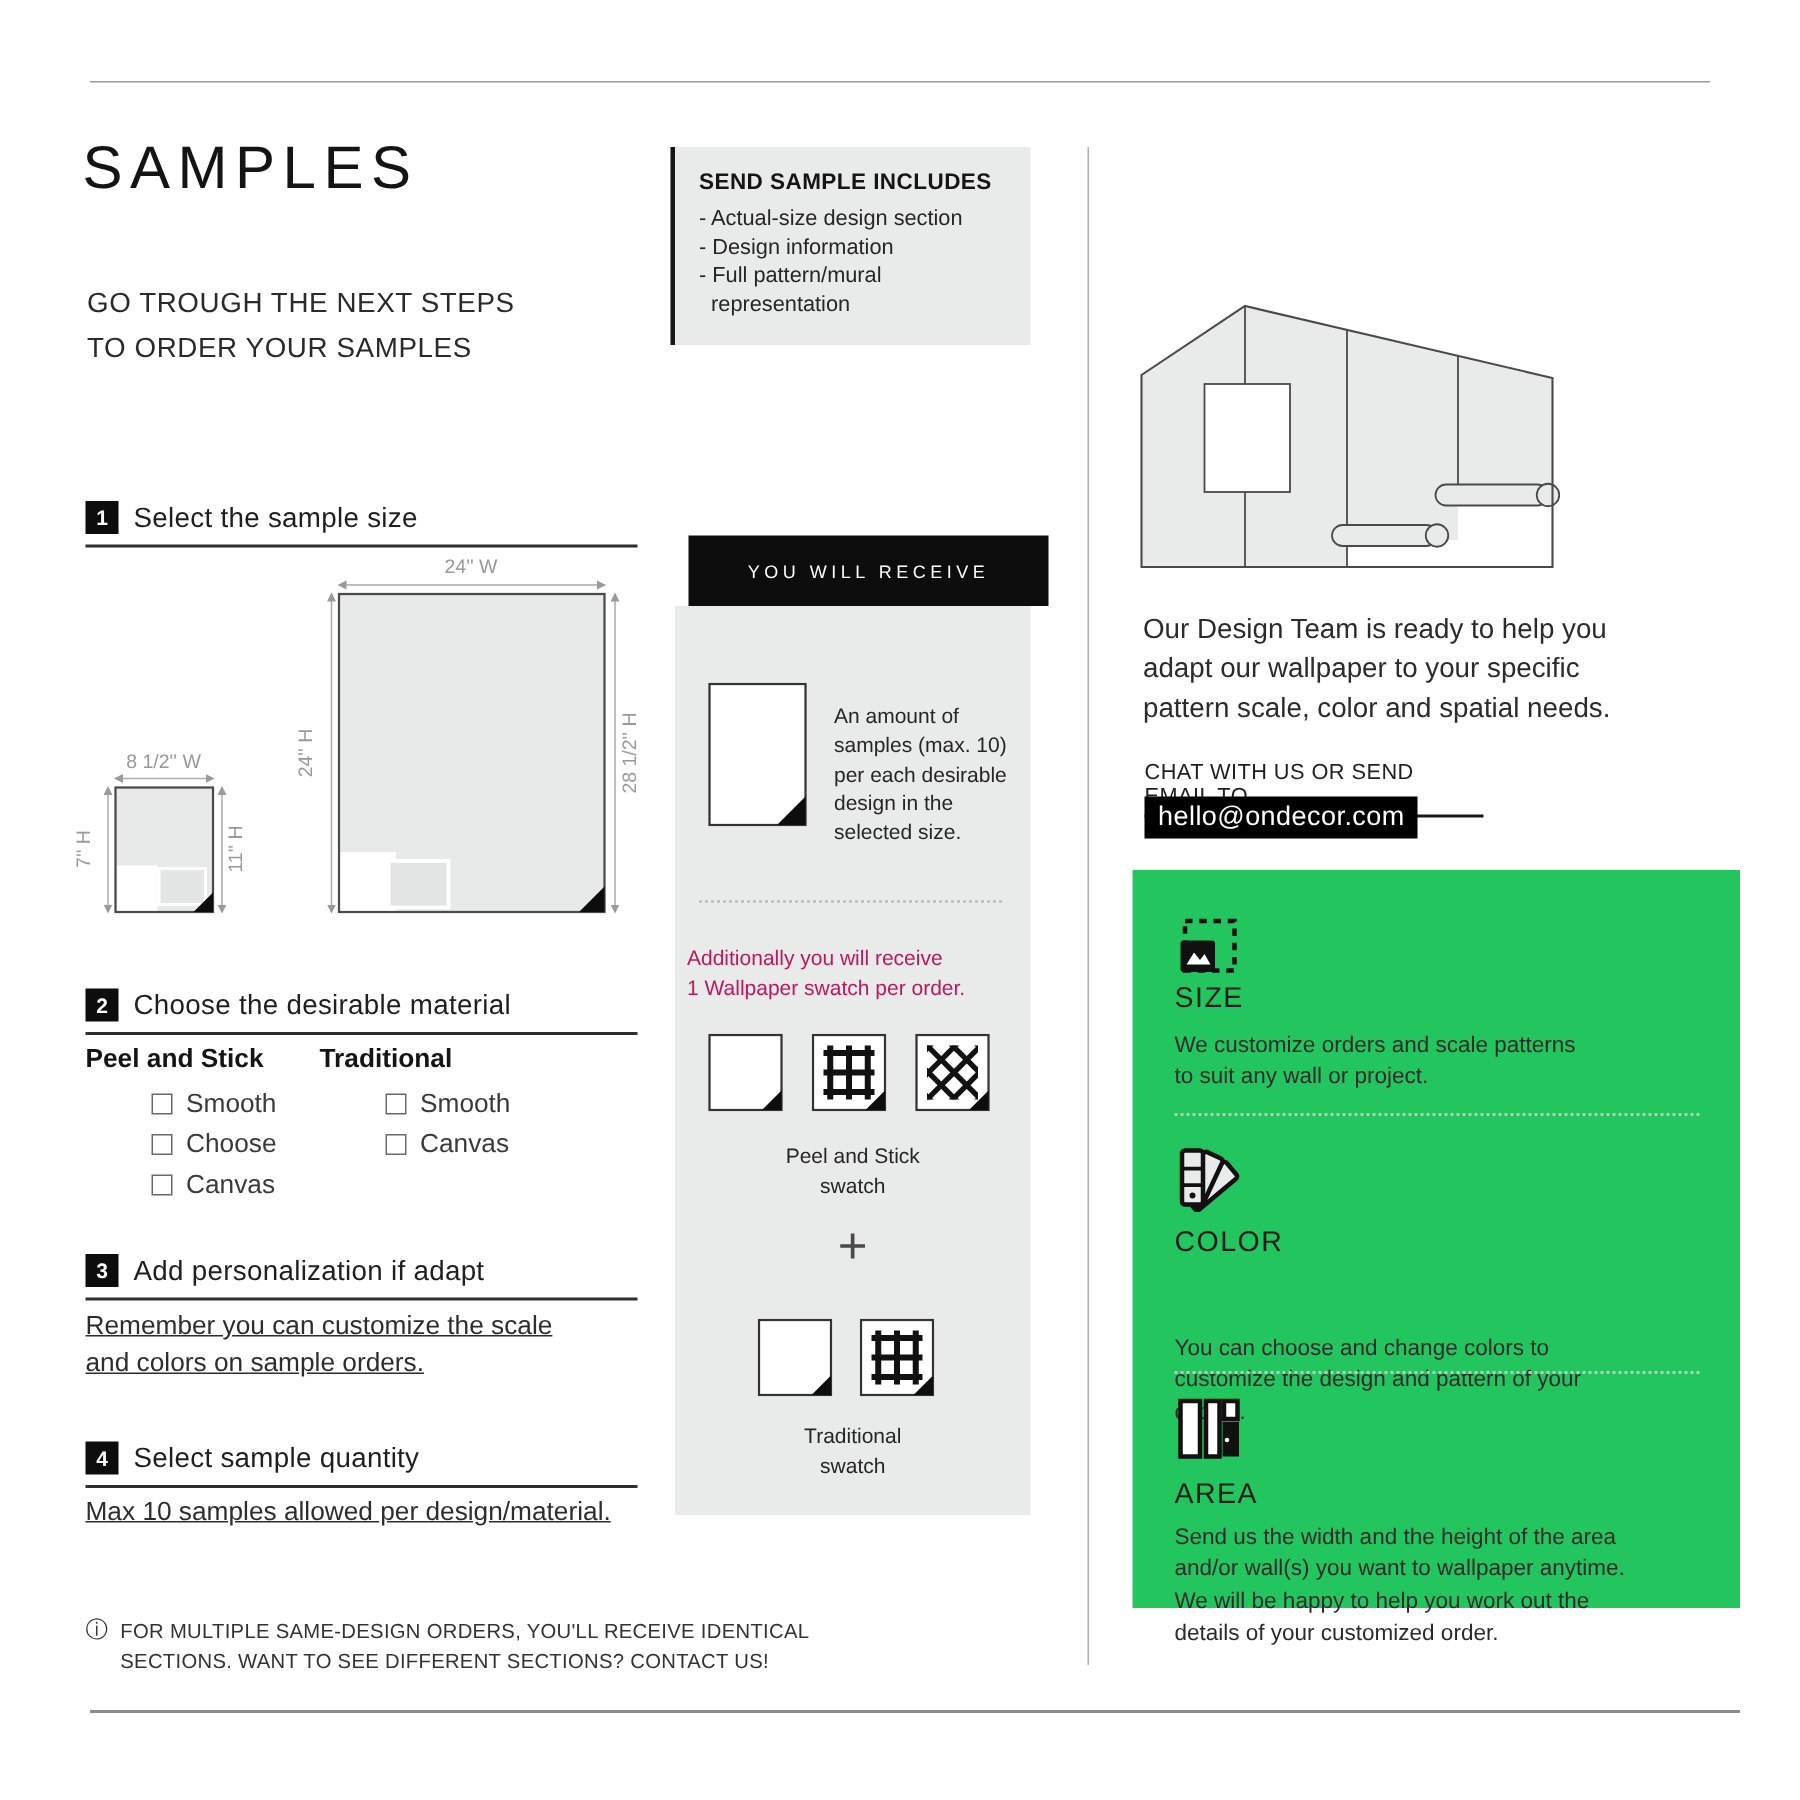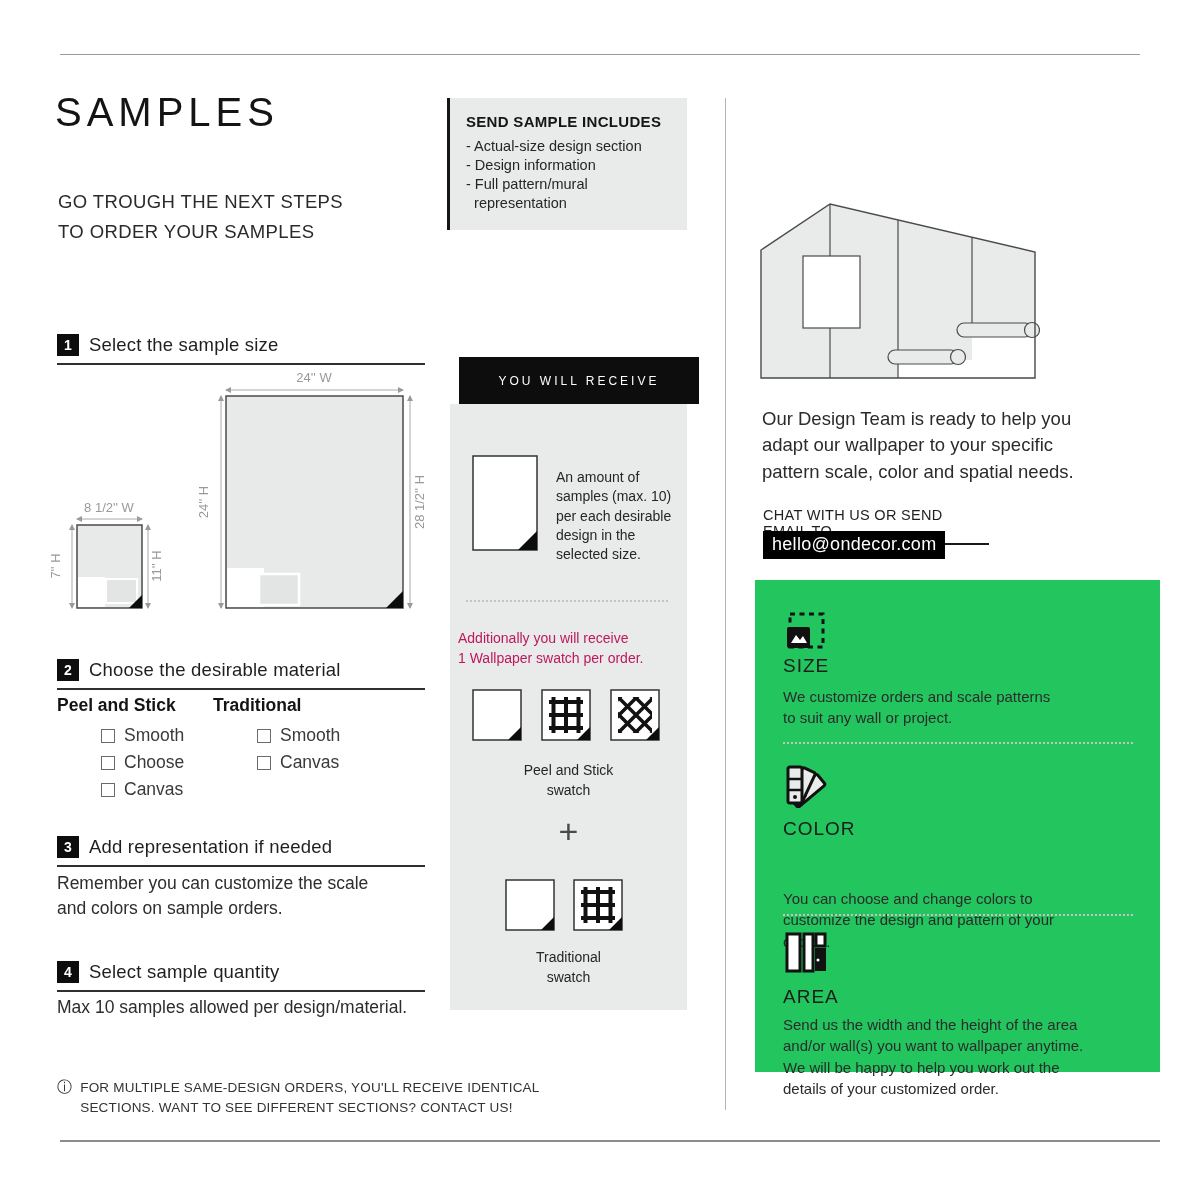--- a/index.html
+++ b/index.html
@@ -26,21 +26,21 @@
   .includes-title { font-size:15px; font-weight:bold; letter-spacing:0.3px; color:#151515; margin-bottom:7px; }
   .includes-item  { font-size:14.5px; line-height:1.32; color:#262626; white-space:pre-wrap; }
 
   
   .step-header { left:57px; width:368px; display:flex; align-items:center; gap:10px;
                  padding-bottom:7px; border-bottom:2px solid #2f2f2f; }
   .step-num { width:22px; height:22px; background:#0d0d0d; color:#fff; font-size:14px; font-weight:bold;
               display:flex; align-items:center; justify-content:center; flex:0 0 22px; }
   .step-label { font-size:18.5px; color:#1f1f1f; letter-spacing:0.2px; }
   .step1 { top:334px; } .step2 { top:659px; } .step3 { top:836px; } .step4 { top:961px; }
-  .step-body { left:57px; font-size:17.5px; line-height:1.42; color:#2d2d2d; white-space:pre-line; }
+  .step-body { left:57px; font-size:17.5px; line-height:1.42; color:#2d2d2d; white-space:pre-line;text-decoration:underline; }
   .step3-body { top:871px; } .step4-body { top:995px; }
 
   
   .mat-col { top:695px; }
   .mat-col1 { left:57px; } .mat-col2 { left:213px; }
   .mat-title { font-size:17.5px; font-weight:bold; color:#141414; margin-bottom:9px; }
   .mat-item { display:flex; align-items:center; gap:9px; font-size:17.5px; color:#3a3a3a; margin-bottom:6px;margin-left:44px; }
   .checkbox { width:12px; height:12px; border:1.6px solid #6a6a6a; background:#fff; flex:0 0 12px; }
 
   
@@ -167,21 +167,21 @@
       <span>Smooth</span>
     </div>
     <div class="mat-item">
       <span class="checkbox"></span>
       <span>Canvas</span>
     </div>
   </div>
 
   <div class="abs step-header step3">
     <span class="step-num">3</span>
-    <span class="step-label">Add representation if needed</span>
+    <span class="step-label">Add personalization if adapt</span>
   </div>
   <div class="abs step-body step3-body">Remember you can customize the scale
 and colors on sample orders.</div>
 
   <div class="abs step-header step4">
     <span class="step-num">4</span>
     <span class="step-label">Select sample quantity</span>
   </div>
   <div class="abs step-body step4-body">Max 10 samples allowed per design/material.</div>
 

